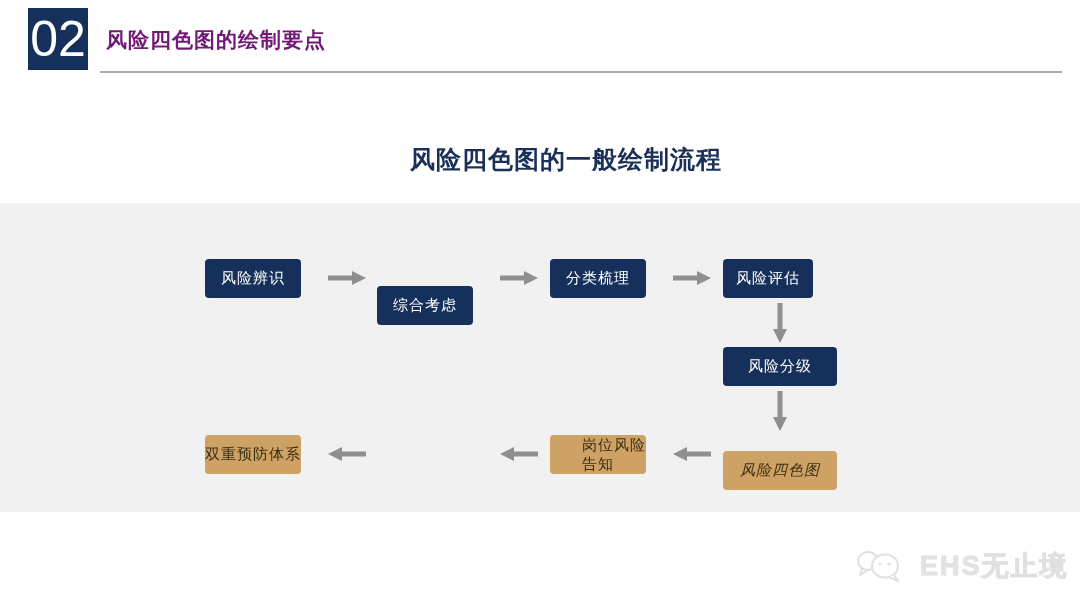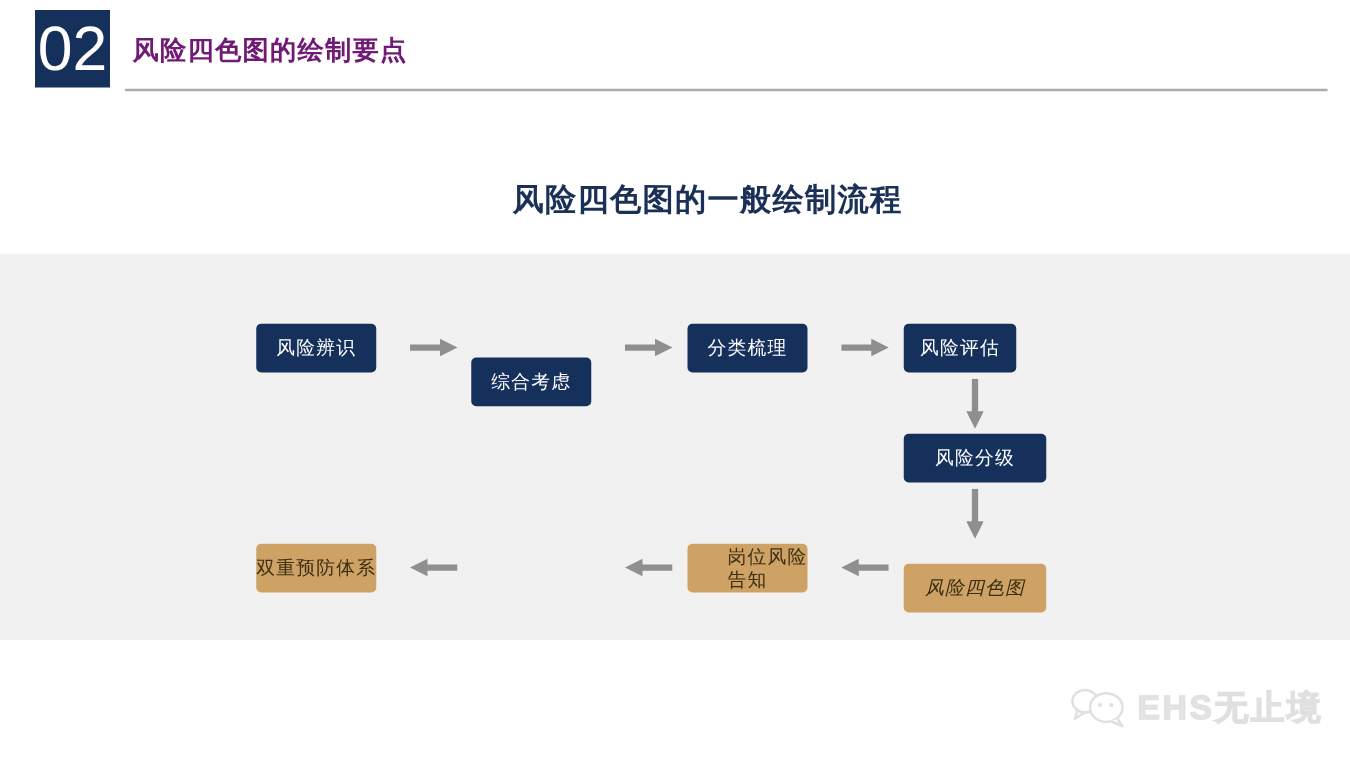--- a/index.html
+++ b/index.html
@@ -80,21 +80,21 @@
   .fbox.tan  { background: #cda264; color: #3b2d12; }
 
   .arrow { position: absolute; }
 
   
   .watermark {
     position: absolute;
     left: 856px; top: 547px;
     display: flex;
     align-items: center;
-    gap: 6px;
+    gap: 16px;
   }
   .watermark-text {
     font-size: 27px;
     font-weight: bold;
     color: #e3e3e3;
     letter-spacing: 2px;
     -webkit-text-stroke: 1px #e0e0e0;
   }
 </style>
 </head>

